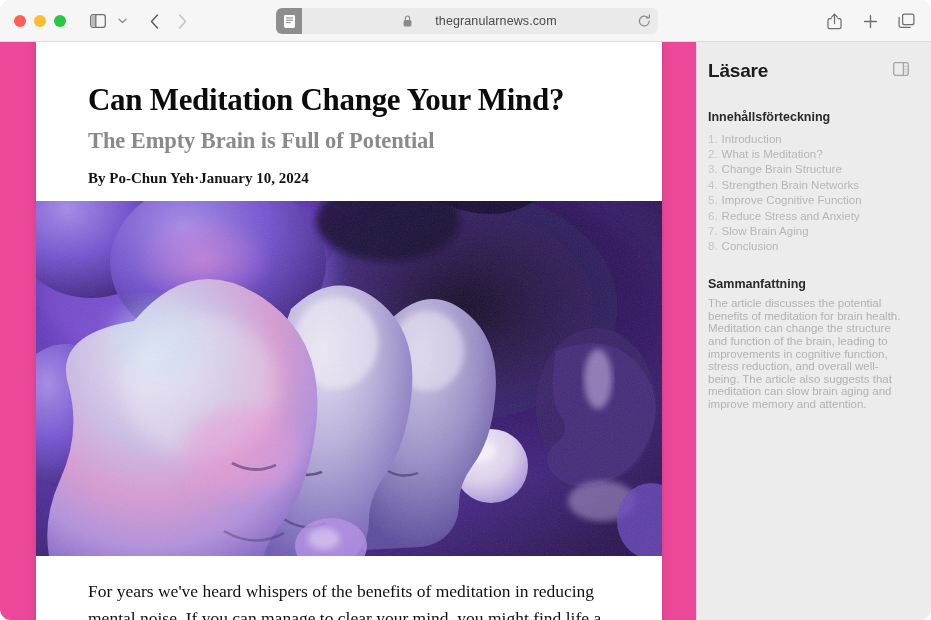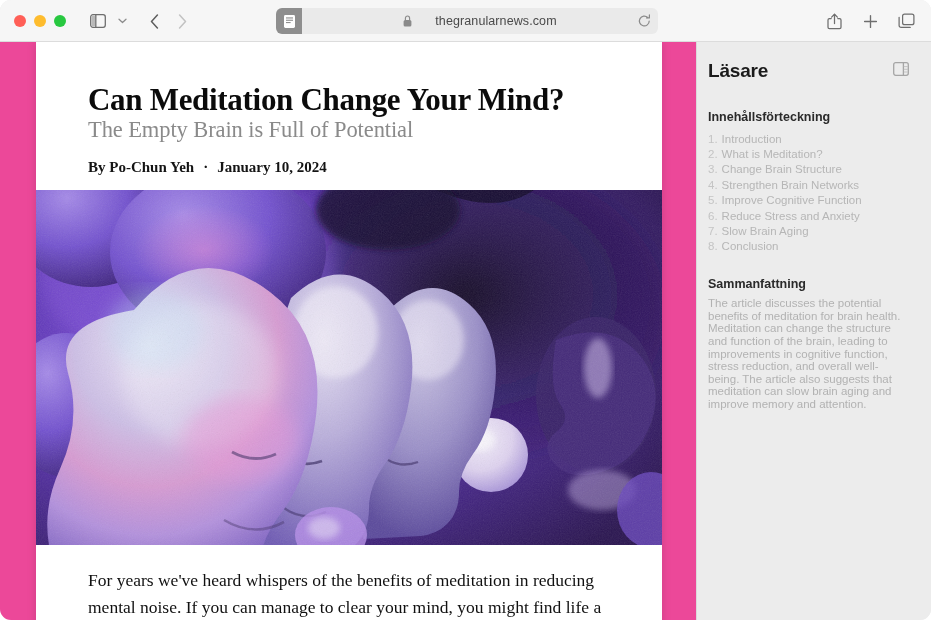--- a/index.html
+++ b/index.html
@@ -164,34 +164,34 @@
     font-family: "Liberation Serif", serif;
     font-size: 31px;
     font-weight: 700;
     color: #0b0b0b;
     letter-spacing: -0.3px;
     line-height: 1.14;
   }
   .subhead {
     font-family: "Liberation Serif", serif;
     font-size: 22.5px;
-    font-weight: 400;
+    font-weight: 700;
     color: #8a8a8a;
-    margin-top: 0;
+    margin-top: 11px;
     letter-spacing: -0.1px;
   }
   .byline {
     font-family: "Liberation Serif", serif;
     font-size: 15px;
     font-weight: 600;
     color: #141414;
     margin-top: 16px;
     display: flex;
     align-items: center;
-    gap: 9px;
+    gap: 0;
   }
   .byline .dot { color: #141414; font-size: 15px; }
 
   
   .hero {
     position: relative;
     width: 626px;
     height: 355px;
     overflow: hidden;
     background: #2b1a52;

